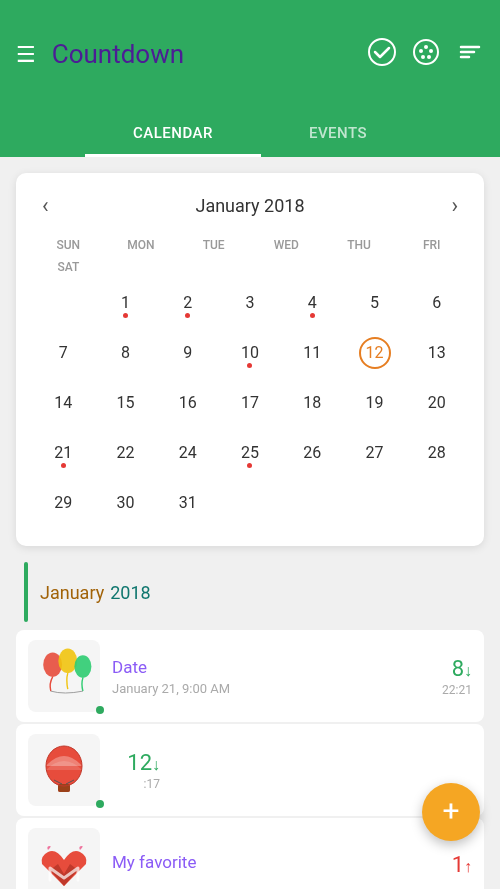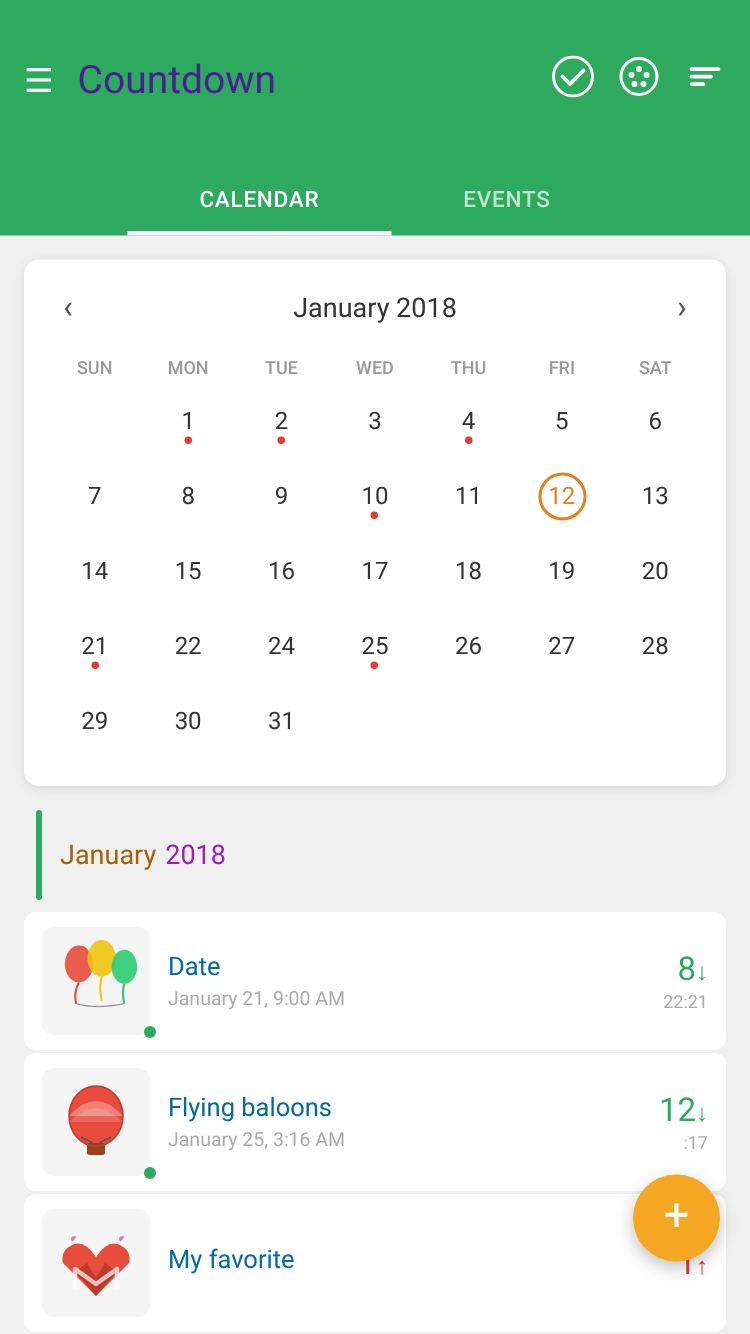--- a/index.html
+++ b/index.html
@@ -91,21 +91,21 @@
     .cal-title {
       font-size: 18px;
       color: #333;
       font-weight: 400;
     }
     .cal-grid {
       width: 100%;
     }
     .cal-days-header {
       display: grid;
-      grid-template-columns: repeat(7, 1fr);
+      grid-template-columns: repeat(6, 1fr);
       margin-bottom: 4px;
     }
     .cal-day-label {
       text-align: center;
       font-size: 12px;
       color: #999;
       font-weight: 500;
       padding: 4px 0;
     }
     .cal-days-grid {
@@ -162,21 +162,21 @@
       width: 4px;
       background: #2eaa5f;
       border-radius: 2px;
       margin-left: 8px;
     }
     .month-name {
       font-size: 18px;
       font-weight: 400;
     }
     .month-name span.green { color: #a16207; }
-    .month-name span.gray { color: #a21caf; margin-left: 6px; }
+    .month-name span.gray { color: #0f766e; margin-left: 6px; }
 
     
     .event-item {
       background: white;
       border-radius: 8px;
       margin-bottom: 2px;
       display: flex;
       align-items: center;
       padding: 10px 12px;
       gap: 12px;
@@ -200,21 +200,21 @@
       width: 8px;
       height: 8px;
       background: #2eaa5f;
       border-radius: 50%;
     }
     .event-info {
       flex: 1;
     }
     .event-name {
       font-size: 17px;
-      color: #0369a1;
+      color: #8b5cf6;
       font-weight: 400;
       margin-bottom: 4px;
     }
     .event-date {
       font-size: 13px;
       color: #aaa;
     }
     .event-count {
       text-align: right;
       min-width: 48px;
@@ -506,24 +506,20 @@
         <rect x="26" y="46" width="12" height="8" rx="2" fill="#c0392b"></rect>
         <rect x="26" y="46" width="12" height="8" rx="2" fill="#8B4513" opacity="0.7"></rect>
 
         <line x1="30" y1="46" x2="22" y2="42" stroke="#555" stroke-width="1"></line>
         <line x1="34" y1="46" x2="42" y2="42" stroke="#555" stroke-width="1"></line>
 
         <ellipse cx="32" cy="28" rx="18" ry="20" fill="none" stroke="#c0392b" stroke-width="1"></ellipse>
       </svg>
     </div>
     <div class="event-dot"></div>
-    <div class="event-info">
-      <div class="event-name">Flying baloons</div>
-      <div class="event-date">January 25, 3:16 AM</div>
-    </div>
     <div class="event-count">
       <div class="event-count-num">
         <span>12</span><span style="font-size:16px; color:#2eaa5f;">↓</span>
       </div>
       <div class="event-count-sub">:17</div>
     </div>
   </div>
 
   <div class="event-item">
     <div class="event-thumb">

